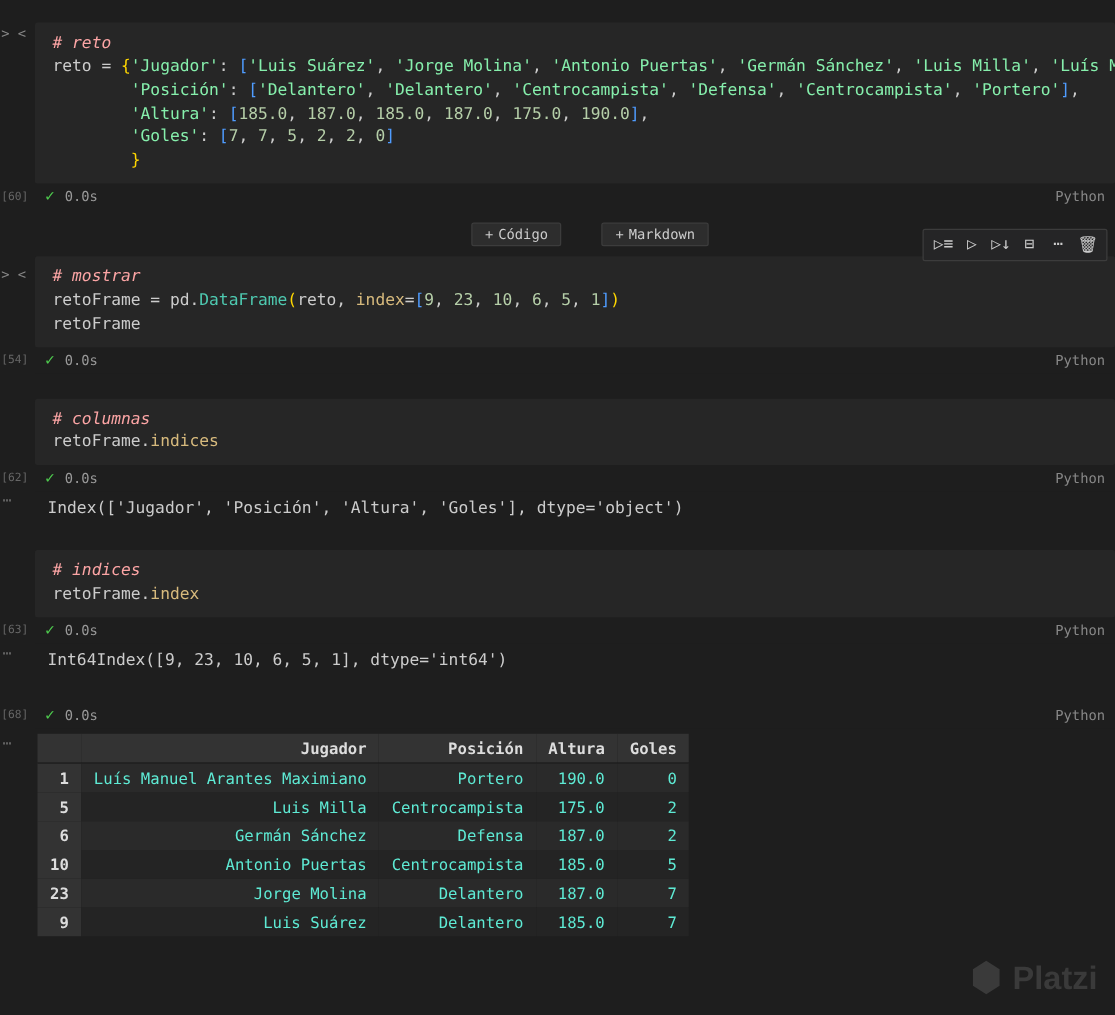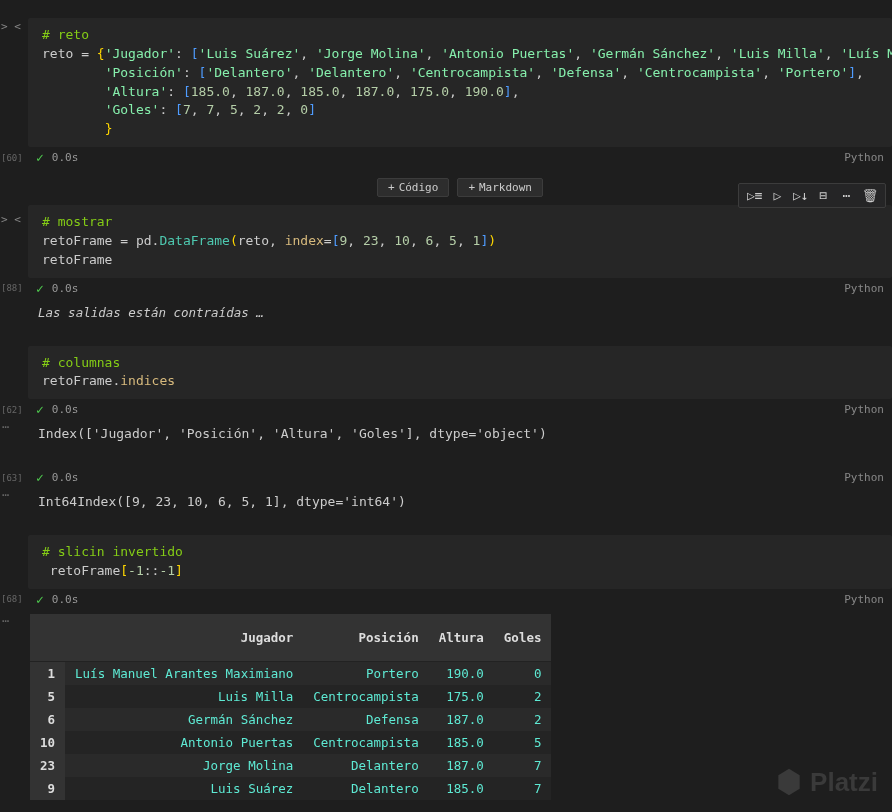--- a/index.html
+++ b/index.html
@@ -22,21 +22,21 @@
     position: relative;
   }
   .code-block {
     background: #262626;
     padding: 8px 14px;
     border-radius: 2px;
     line-height: 1.45;
     white-space: pre;
     overflow: hidden;
   }
-  .comment { color: #84cc16; }
+  .comment { color: #fca5a5; font-style: italic; }
   .var { color: #cccccc; }
   .func { color: #4ec9b0; }
   .num { color: #b5cea8; }
   .str { color: #86efac; }
   .punct { color: #cccccc; }
   .brack { color: #ffd700; }
   .sqbr { color: #4f9cff; }
   .attr { color: #d7ba7d; }
   .status-bar {
     display: flex;
@@ -63,20 +63,21 @@
   }
   .add-btn {
     background: #2d2d2d;
     border: 1px solid #3c3c3c;
     color: #ccc;
     padding: 2px 10px;
     font-size: 11px;
     border-radius: 2px;
     cursor: pointer;
     font-family: inherit;
+    margin-left: 24px;
   }
   .add-btn span.plus { margin-right: 4px; }
   .cell-toolbar {
     position: absolute;
     right: 6px;
     top: -22px;
     display: flex;
     gap: 8px;
     background: #252526;
     border: 1px solid #3c3c3c;
@@ -118,21 +119,21 @@
   }
   table.df {
     border-collapse: collapse;
     margin: 4px 0 0 2px;
     font-size: 12.5px;
   }
   table.df th {
     background: #333;
     color: #ddd;
     font-weight: bold;
-    padding: 16px 10px;
+    padding: 4px 10px;
     text-align: right;
     border-bottom: 1px solid #222;
   }
   table.df td {
     padding: 4px 10px;
     text-align: right;
     color: #5eead4;
   }
   table.df tr:nth-child(odd) td { background: #2a2a2a; }
   table.df tr:nth-child(even) td { background: #242424; }
@@ -196,61 +197,58 @@
       <span>▷</span>
       <span>▷↓</span>
       <span>⊟</span>
       <span>⋯</span>
       <span>🗑</span>
     </div>
     <div class="code-block"><span class="comment"># mostrar</span>
 <span class="var">retoFrame</span><span class="punct"> = </span><span class="var">pd</span><span class="punct">.</span><span class="func">DataFrame</span><span class="brack">(</span><span class="var">reto</span><span class="punct">, </span><span class="attr">index</span><span class="punct">=</span><span class="sqbr">[</span><span class="num">9</span><span class="punct">, </span><span class="num">23</span><span class="punct">, </span><span class="num">10</span><span class="punct">, </span><span class="num">6</span><span class="punct">, </span><span class="num">5</span><span class="punct">, </span><span class="num">1</span><span class="sqbr">]</span><span class="brack">)</span>
 <span class="var">retoFrame</span></div>
     <div class="status-bar">
-      <span class="cell-idx">[88]</span>
-      <span class="checkmark">✓</span>
-      <span>0.0s</span>
-      <span class="lang">Python</span>
-    </div>
-    <div class="output-text">
-      <span>Las salidas están contraídas</span> <span>…</span>
+      <span class="cell-idx">[54]</span>
+      <span class="checkmark">✓</span>
+      <span>0.0s</span>
+      <span class="lang">Python</span>
     </div>
   </div>
 
   <div class="cell" style="margin-top:20px;">
     <div class="code-block"><span class="comment"># columnas</span>
 <span class="var">retoFrame</span><span class="punct">.</span><span class="attr">indices</span></div>
     <div class="status-bar">
       <span class="cell-idx">[62]</span>
       <span class="checkmark">✓</span>
       <span>0.0s</span>
       <span class="lang">Python</span>
     </div>
     <div style="position:relative;">
       <span class="dots-left">⋯</span>
       <div class="output-plain">Index(['Jugador', 'Posición', 'Altura', 'Goles'], dtype='object')</div>
     </div>
   </div>
 
   <div class="cell" style="margin-top:20px;">
+    <div class="code-block"><span class="comment"># indices</span>
+<span class="var">retoFrame</span><span class="punct">.</span><span class="attr">index</span></div>
     <div class="status-bar">
       <span class="cell-idx">[63]</span>
       <span class="checkmark">✓</span>
       <span>0.0s</span>
       <span class="lang">Python</span>
     </div>
     <div style="position:relative;">
       <span class="dots-left">⋯</span>
       <div class="output-plain">Int64Index([9, 23, 10, 6, 5, 1], dtype='int64')</div>
     </div>
   </div>
 
   <div class="cell" style="margin-top:20px;">
-    <div class="code-block"><span class="comment"># slicin invertido</span>
-<span> </span><span class="var">retoFrame</span><span class="brack">[</span><span class="num">-1</span><span class="punct">:</span><span class="punct">:</span><span class="num">-1</span><span class="brack">]</span></div>
     <div class="status-bar">
       <span class="cell-idx">[68]</span>
       <span class="checkmark">✓</span>
       <span>0.0s</span>
       <span class="lang">Python</span>
     </div>
     <div style="position:relative;">
       <span class="dots-left">⋯</span>
       <table class="df">
         <thead>

